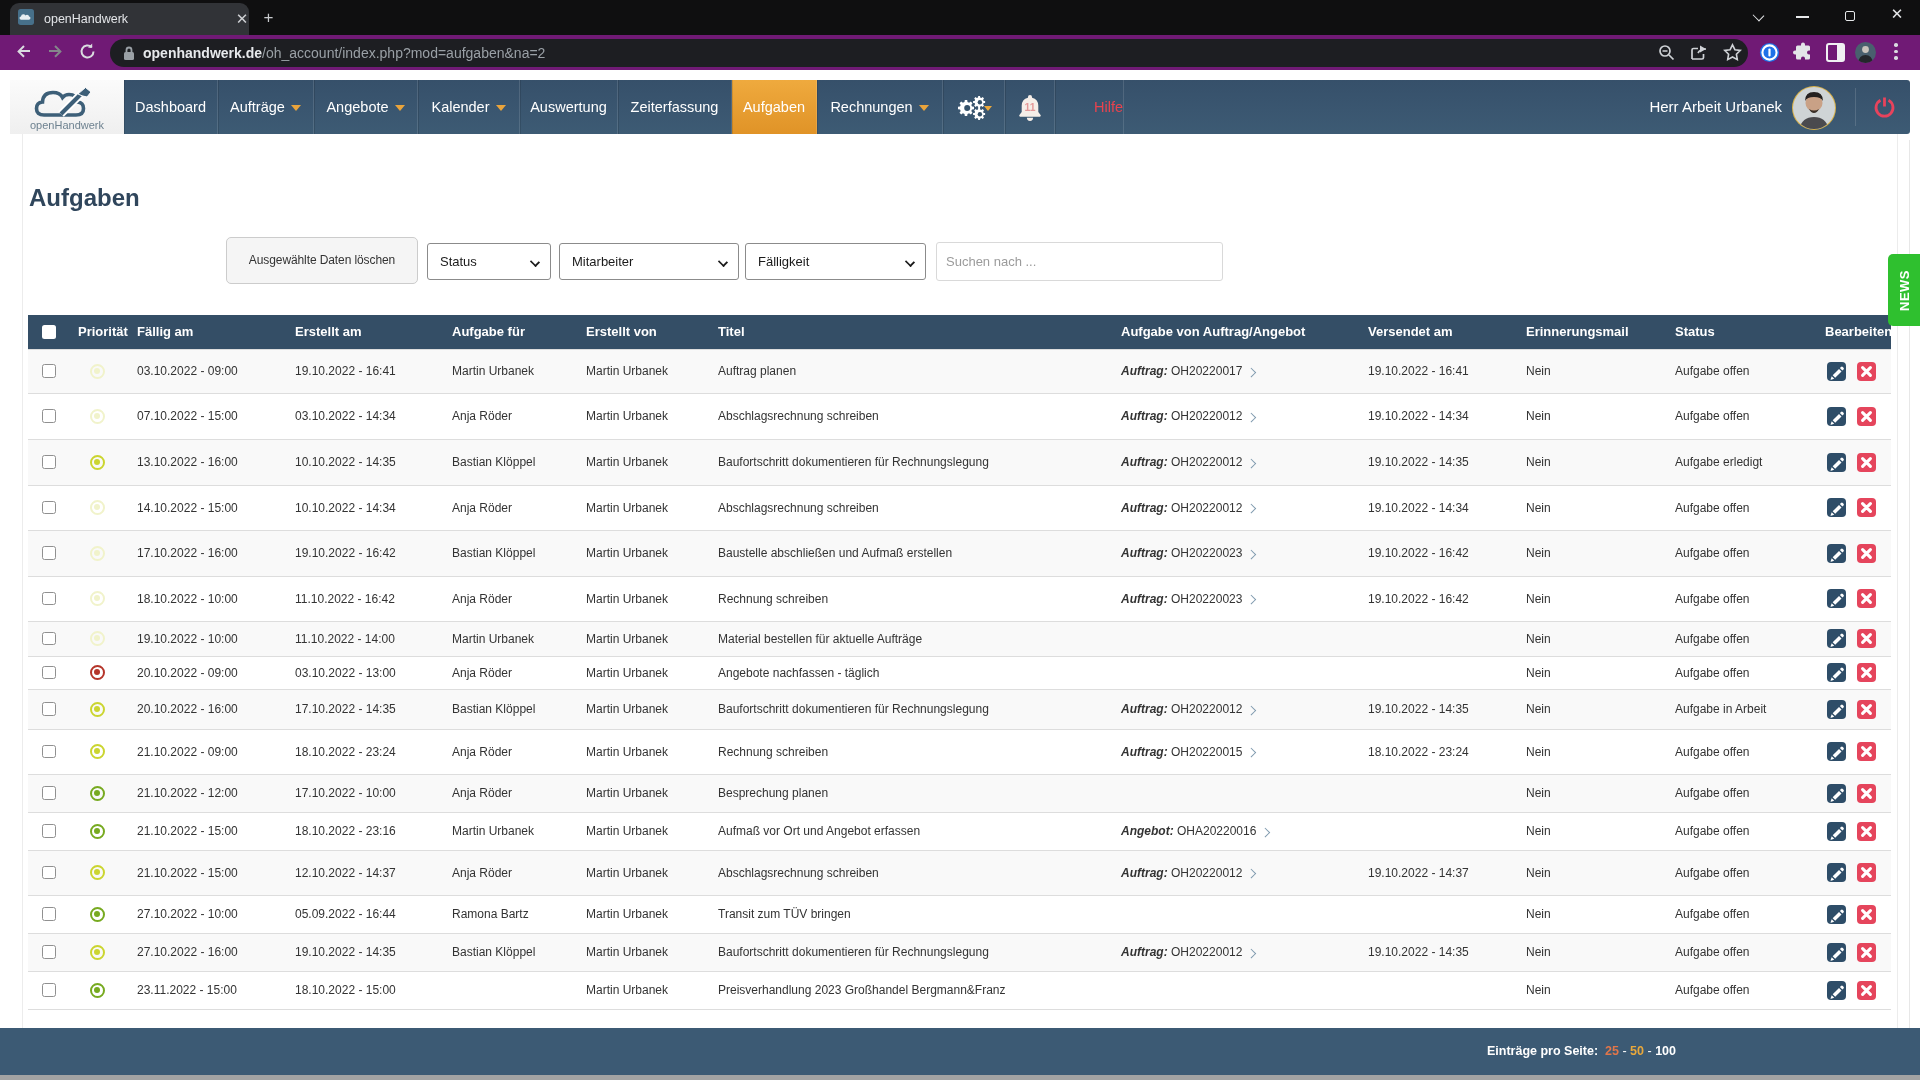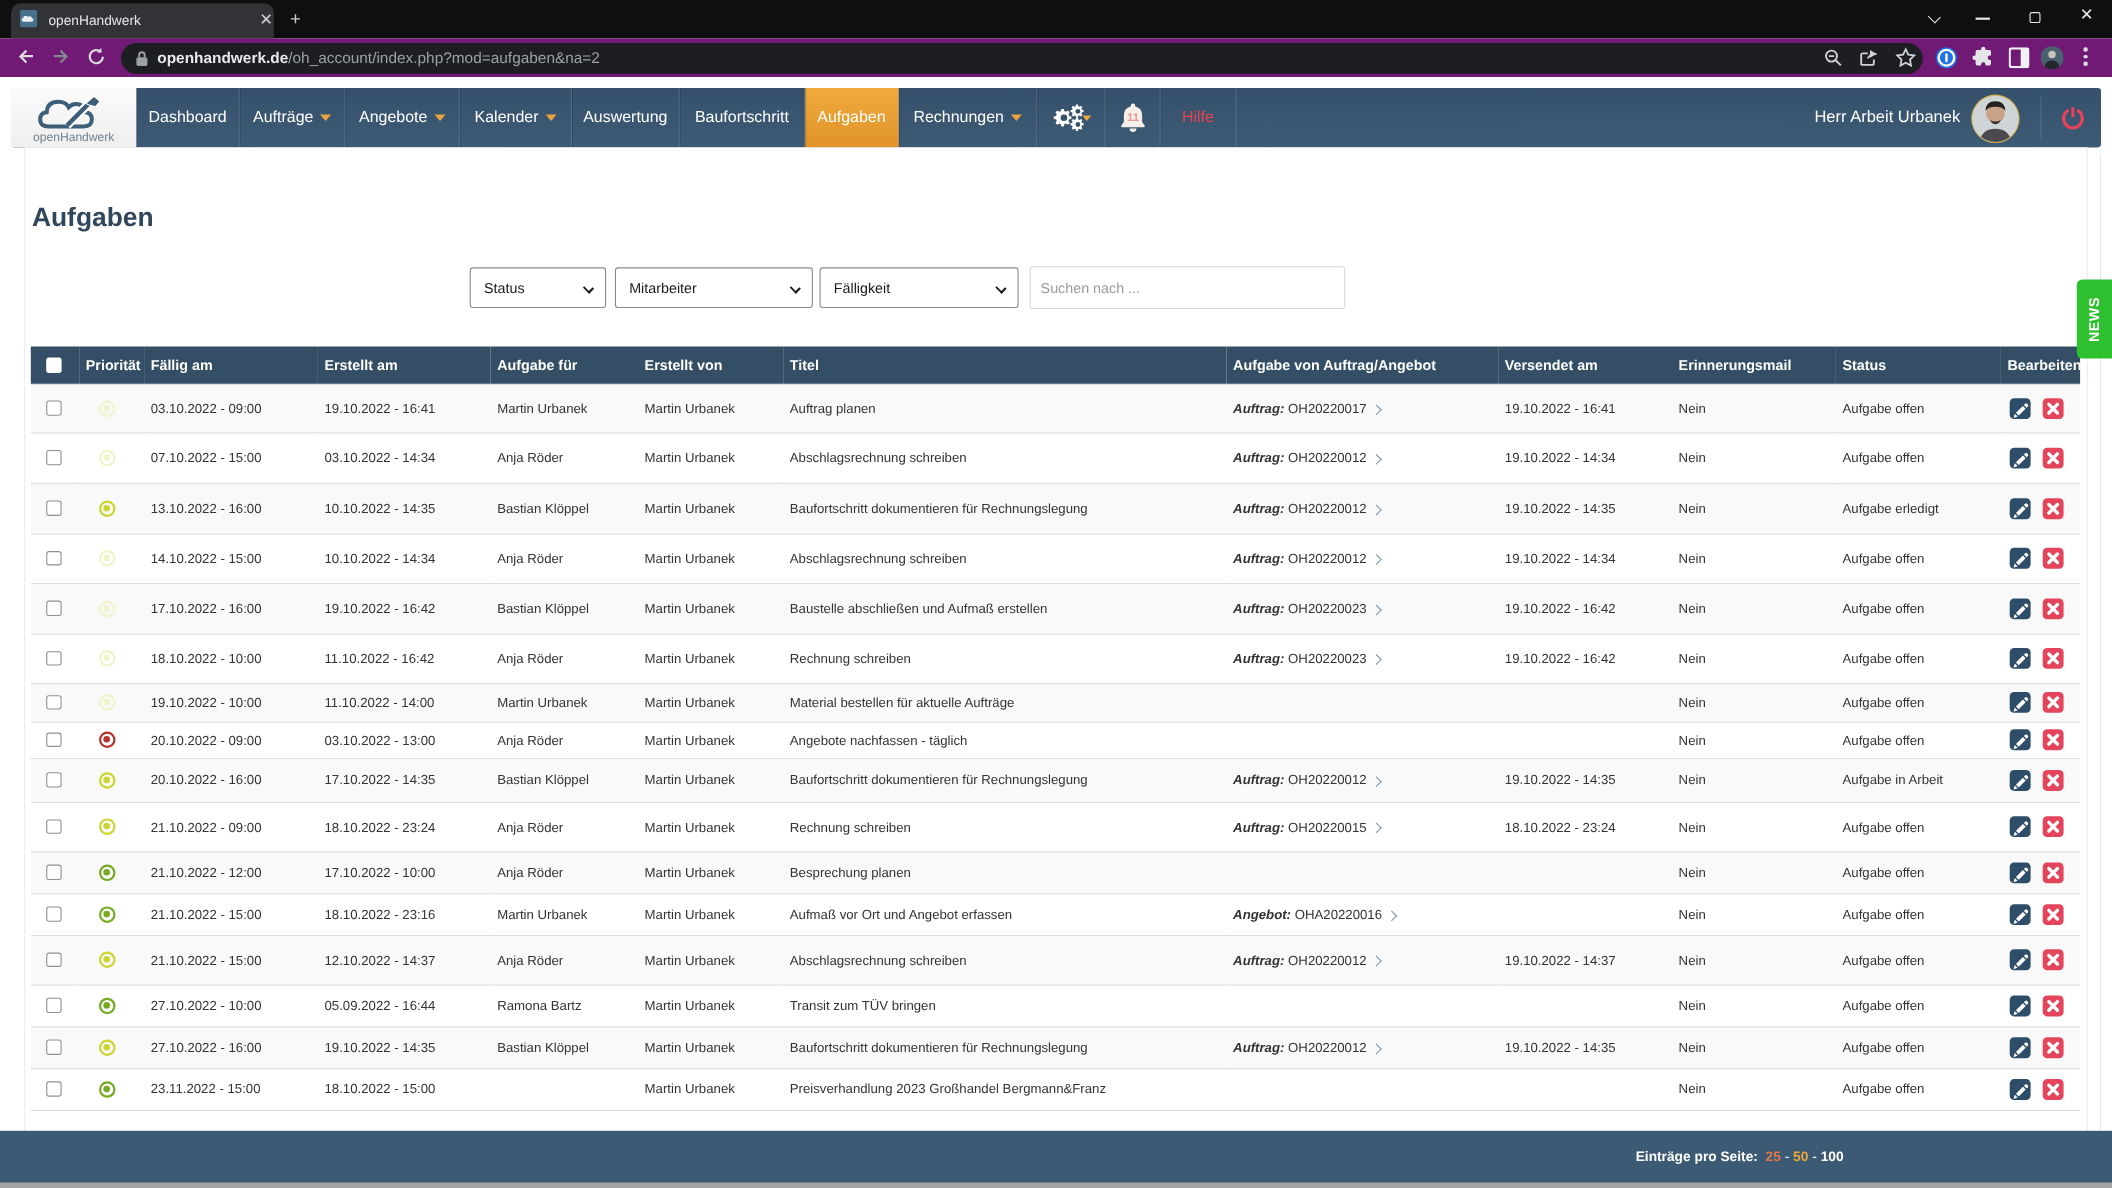--- a/index.html
+++ b/index.html
@@ -153,40 +153,40 @@
       <path d="M44 10 l7.5 -6.5 l5.5 4.5 l-4 5 l-5 -1.2 z" fill="#3d5f78" stroke="#fff" stroke-width="1"></path>
     </svg>
     <div style="position:absolute;left:0;top:39px;width:114px;text-align:center;font-size:11px;color:#6e8290;">openHandwerk</div>
   </div>
   <div style="position:absolute;left:114px;top:0;height:54px;">
     <div class="navitem" style="width:94px;">Dashboard</div>
     <div class="navitem" style="width:96px;">Aufträge<span class="caret"></span></div>
     <div class="navitem" style="width:104px;">Angebote<span class="caret"></span></div>
     <div class="navitem" style="width:102px;">Kalender<span class="caret"></span></div>
     <div class="navitem" style="width:98px;">Auswertung</div>
-    <div class="navitem" style="width:114px;">Baufortschritt</div>
+    <div class="navitem" style="width:114px;">Zeiterfassung</div>
     <div class="navitem" id="nav-aufgaben" style="width:85px;">Aufgaben</div>
     <div class="navitem" style="width:126px;">Rechnungen<span class="caret"></span></div>
     <div class="navitem" style="width:62px;"><svg width="36" height="26" viewBox="0 0 36 26" style="vertical-align:middle;">
       <g fill="#fff">
             <path d="M10 5 l1.2 0 l0.3 2 l1.6 0.7 l1.7-1.2 l1.7 1.7 l-1.2 1.7 l0.7 1.6 l2 0.3 l0 2.4 l-2 0.3 l-0.7 1.6 l1.2 1.7 l-1.7 1.7 l-1.7-1.2 l-1.6 0.7 l-0.3 2 l-2.4 0 l-0.3-2 l-1.6-0.7 l-1.7 1.2 l-1.7-1.7 l1.2-1.7 l-0.7-1.6 l-2-0.3 l0-2.4 l2-0.3 l0.7-1.6 l-1.2-1.7 l1.7-1.7 l1.7 1.2 l1.6-0.7 l0.3-2 z"></path>
             <circle cx="11.2" cy="13" r="3" fill="#35526a"></circle>
             <path d="M23 0 l1 0 l0.2 1.5 l1.2 0.5 l1.3-0.9 l1.3 1.3 l-0.9 1.3 l0.5 1.2 l1.5 0.2 l0 1.8 l-1.5 0.2 l-0.5 1.2 l0.9 1.3 l-1.3 1.3 l-1.3-0.9 l-1.2 0.5 l-0.2 1.5 l-1.8 0 l-0.2-1.5 l-1.2-0.5 l-1.3 0.9 l-1.3-1.3 l0.9-1.3 l-0.5-1.2 l-1.5-0.2 l0-1.8 l1.5-0.2 l0.5-1.2 l-0.9-1.3 l1.3-1.3 l1.3 0.9 l1.2-0.5 l0.2-1.5 z" transform="translate(0,1)"></path>
             <circle cx="23.9" cy="7.2" r="2.2" fill="#35526a"></circle>
             <path d="M23 14 l1 0 l0.2 1.5 l1.2 0.5 l1.3-0.9 l1.3 1.3 l-0.9 1.3 l0.5 1.2 l1.5 0.2 l0 1.8 l-1.5 0.2 l-0.5 1.2 l0.9 1.3 l-1.3 1.3 l-1.3-0.9 l-1.2 0.5 l-0.2 1.5 l-1.8 0 l-0.2-1.5 l-1.2-0.5 l-1.3 0.9 l-1.3-1.3 l0.9-1.3 l-0.5-1.2 l-1.5-0.2 l0-1.8 l1.5-0.2 l0.5-1.2 l-0.9-1.3 l1.3-1.3 l1.3 0.9 l1.2-0.5 l0.2-1.5 z" transform="translate(0,-1)"></path>
             <circle cx="23.9" cy="19.2" r="2.2" fill="#35526a"></circle>
           </g>
       <path d="M28 11 l8 0 l-4 5 z" fill="#eda93c"></path>
         </svg></div>
     <div class="navitem" style="width:50px;"><svg width="28" height="31" viewBox="0 0 27 30" preserveAspectRatio="none" style="vertical-align:middle;">
       <path d="M13.5 2 a2 2 0 0 1 2 2 v0.6 a8 8 0 0 1 6 7.7 v6 l2.2 3 a1 1 0 0 1 -0.8 1.6 H4.1 a1 1 0 0 1 -0.8-1.6 l2.2-3 v-6 a8 8 0 0 1 6-7.7 V4 a2 2 0 0 1 2-2 z" fill="#f6eee8"></path>
       <path d="M10.5 24 a3 3 0 0 0 6 0 z" fill="#f6eee8"></path>
       <text x="13.5" y="17.5" font-size="10" font-weight="bold" fill="#e49898" text-anchor="middle">11</text>
         </svg></div>
-    <div class="navitem" style="width:69px;color:#e8434e;">Hilfe</div>
+    <div class="navitem" style="width:69px;color:#e8434e;text-align:right;">Hilfe</div>
   </div>
   <div style="position:absolute;right:128px;top:0;line-height:54px;color:#fff;font-size:15px;">Herr Arbeit Urbanek</div>
   <svg style="position:absolute;right:73px;top:5px" width="46" height="46" viewBox="0 0 46 46">
       <defs>
         <clipPath id="avb">
           <circle cx="23" cy="23" r="21"></circle>
         </clipPath>
       </defs>
       <circle cx="23" cy="23" r="22" fill="#d9b24a"></circle>
       <g clip-path="url(#avb)">
@@ -199,20 +199,21 @@
     </svg>
   <div style="position:absolute;right:54px;top:8px;width:1px;height:38px;background:rgba(255,255,255,0.14);"></div>
   <svg style="position:absolute;right:14px;top:16px" width="23" height="23" viewBox="0 0 23 23">
       <path d="M7.5 4.2 a8.5 8.5 0 1 0 8 0" stroke="#e8435c" stroke-width="2.8" fill="none"></path>
       <path d="M11.5 1.5 v9" stroke="#e8435c" stroke-width="2.8"></path>
     </svg>
 </div>
 
 <div id="panel">
   <h1 class="pagetitle">Aufgaben</h1>
+  <div class="btn-light" style="left:203px;top:103px;width:192px;height:47px;line-height:45px;">Ausgewählte Daten löschen</div>
   <div class="sel" style="left:404px;top:109px;width:124px;height:37px;line-height:35px;padding-left:12px;">Status<span class="sc"></span></div>
   <div class="sel" style="left:536px;top:109px;width:180px;height:37px;line-height:35px;padding-left:12px;">Mitarbeiter<span class="sc"></span></div>
   <div class="sel" style="left:722px;top:109px;width:181px;height:37px;line-height:35px;padding-left:12px;">Fälligkeit<span class="sc"></span></div>
   <div id="search" style="left:913px;top:108px;width:287px;height:39px;line-height:37px;padding-left:9px;">Suchen nach ...</div>
   <table id="tbl">
     <colgroup>
       <col style="width:44px">
         <col style="width:59px">
         <col style="width:158px">
         <col style="width:157px">

